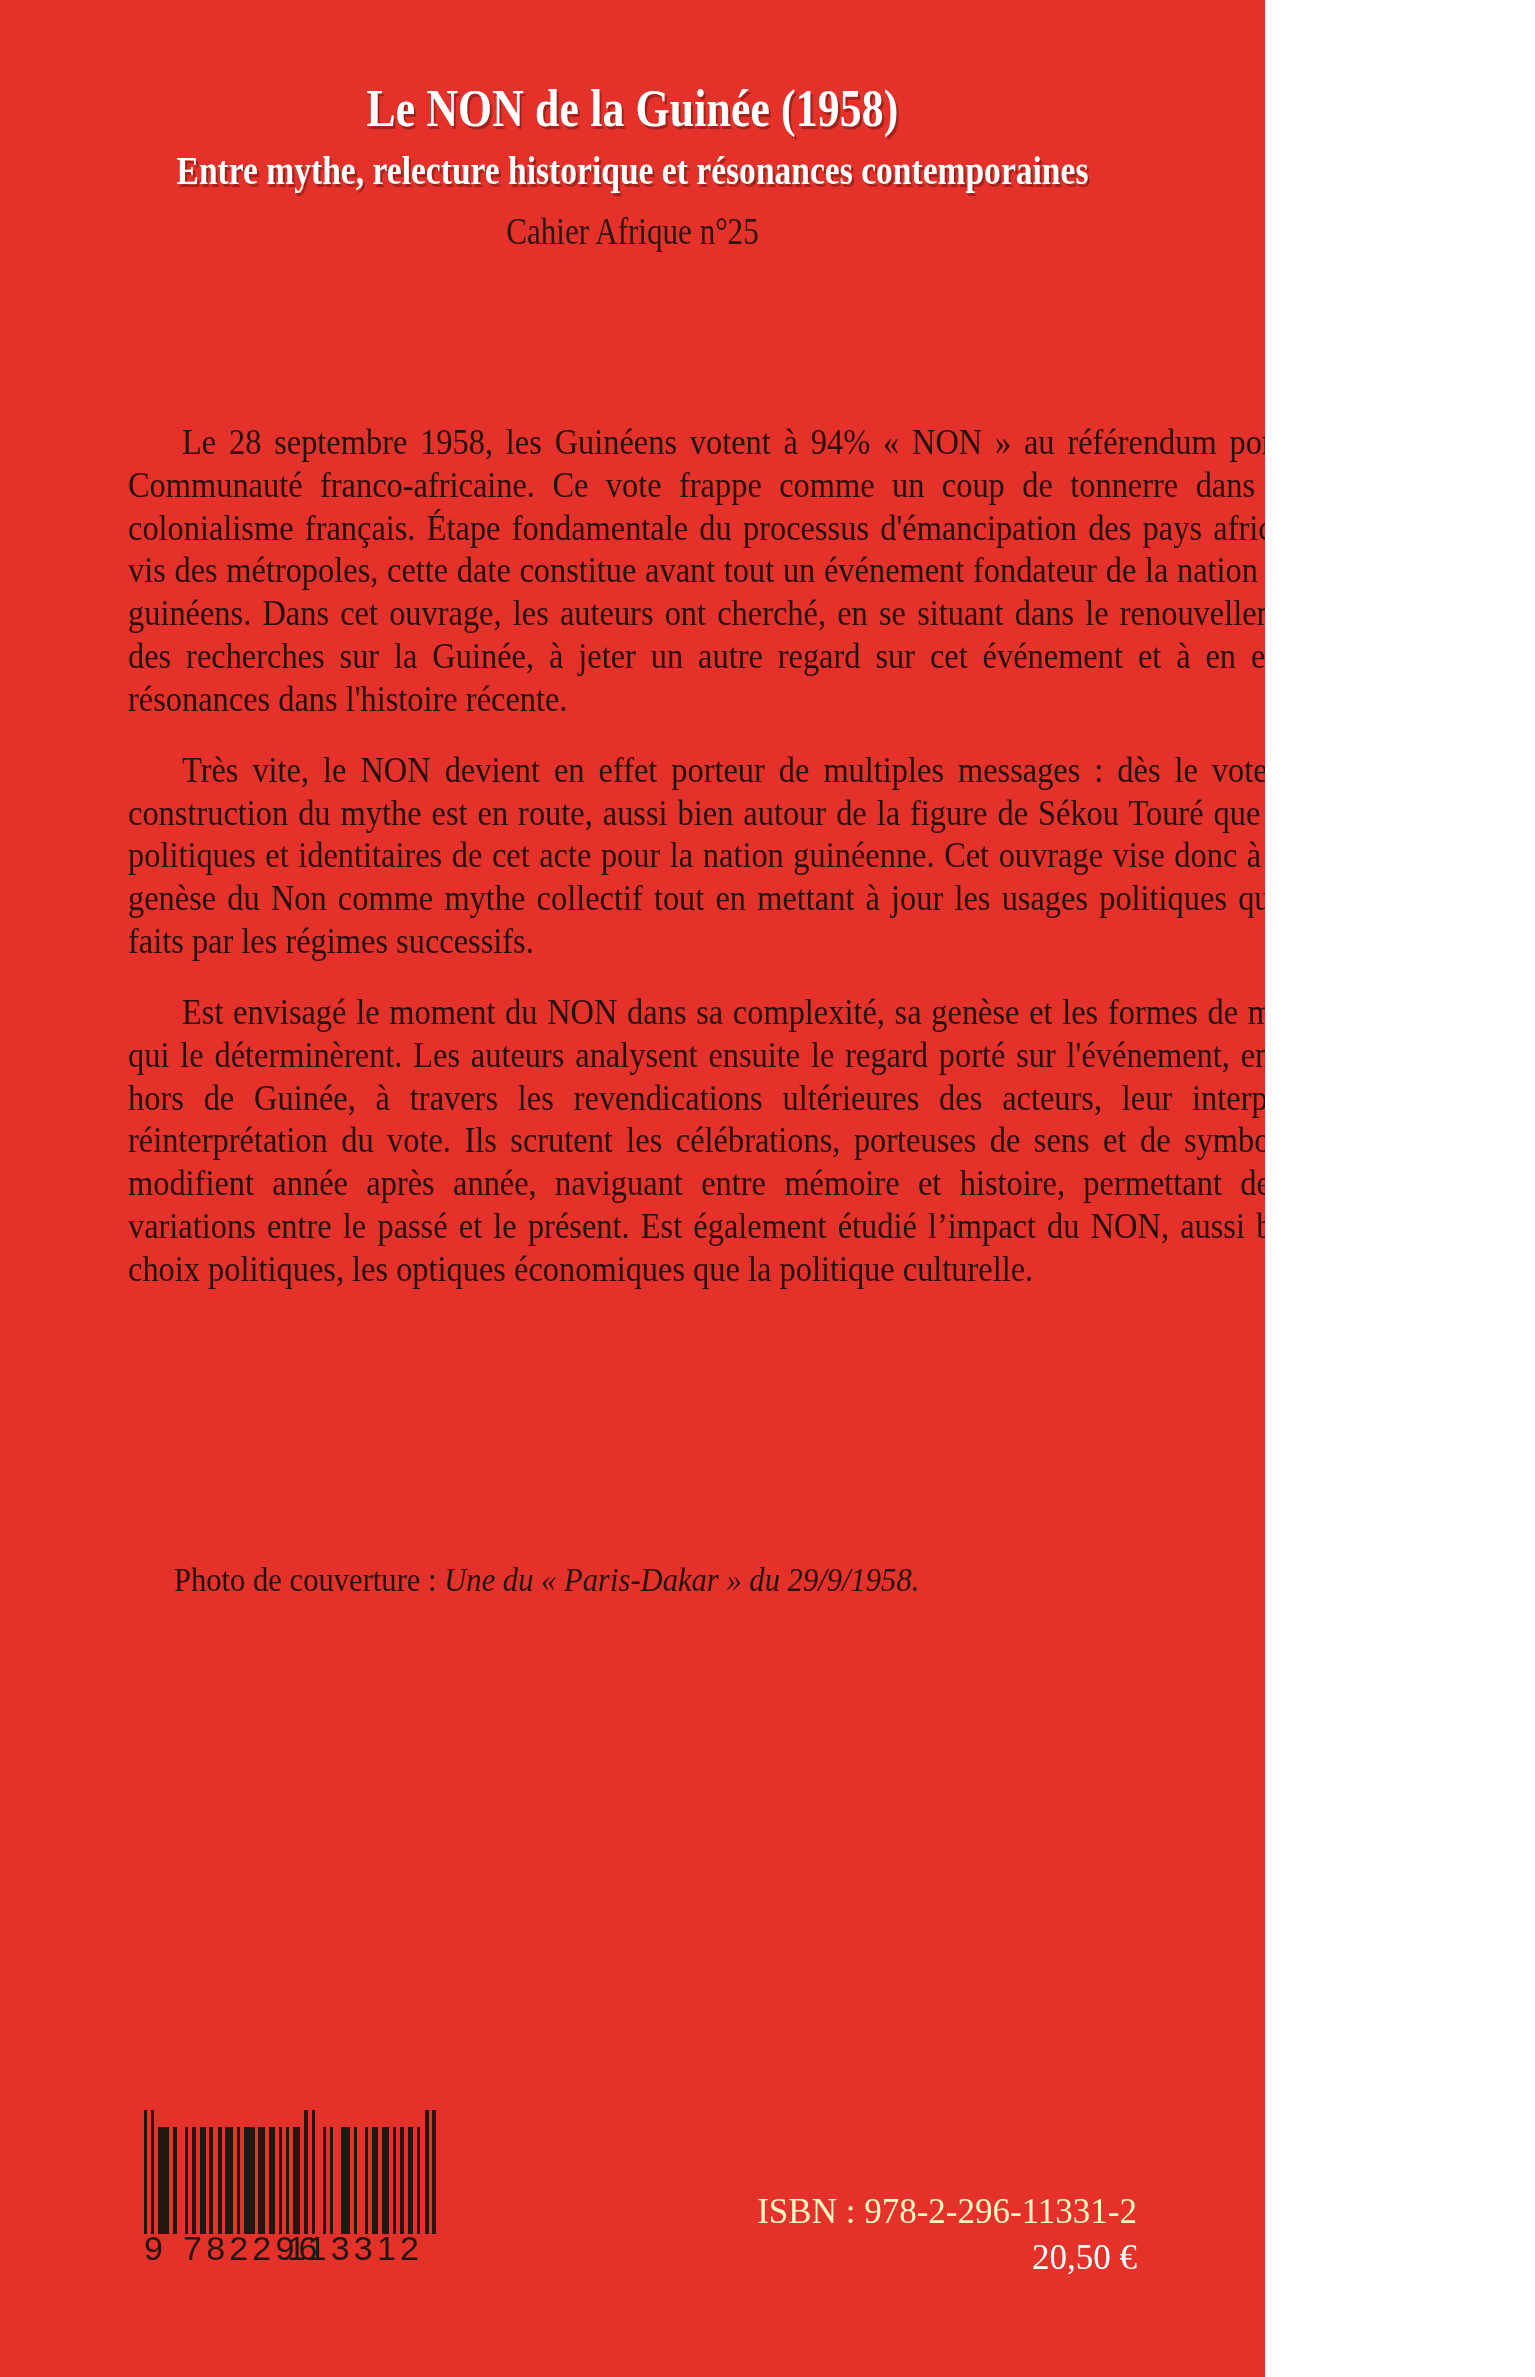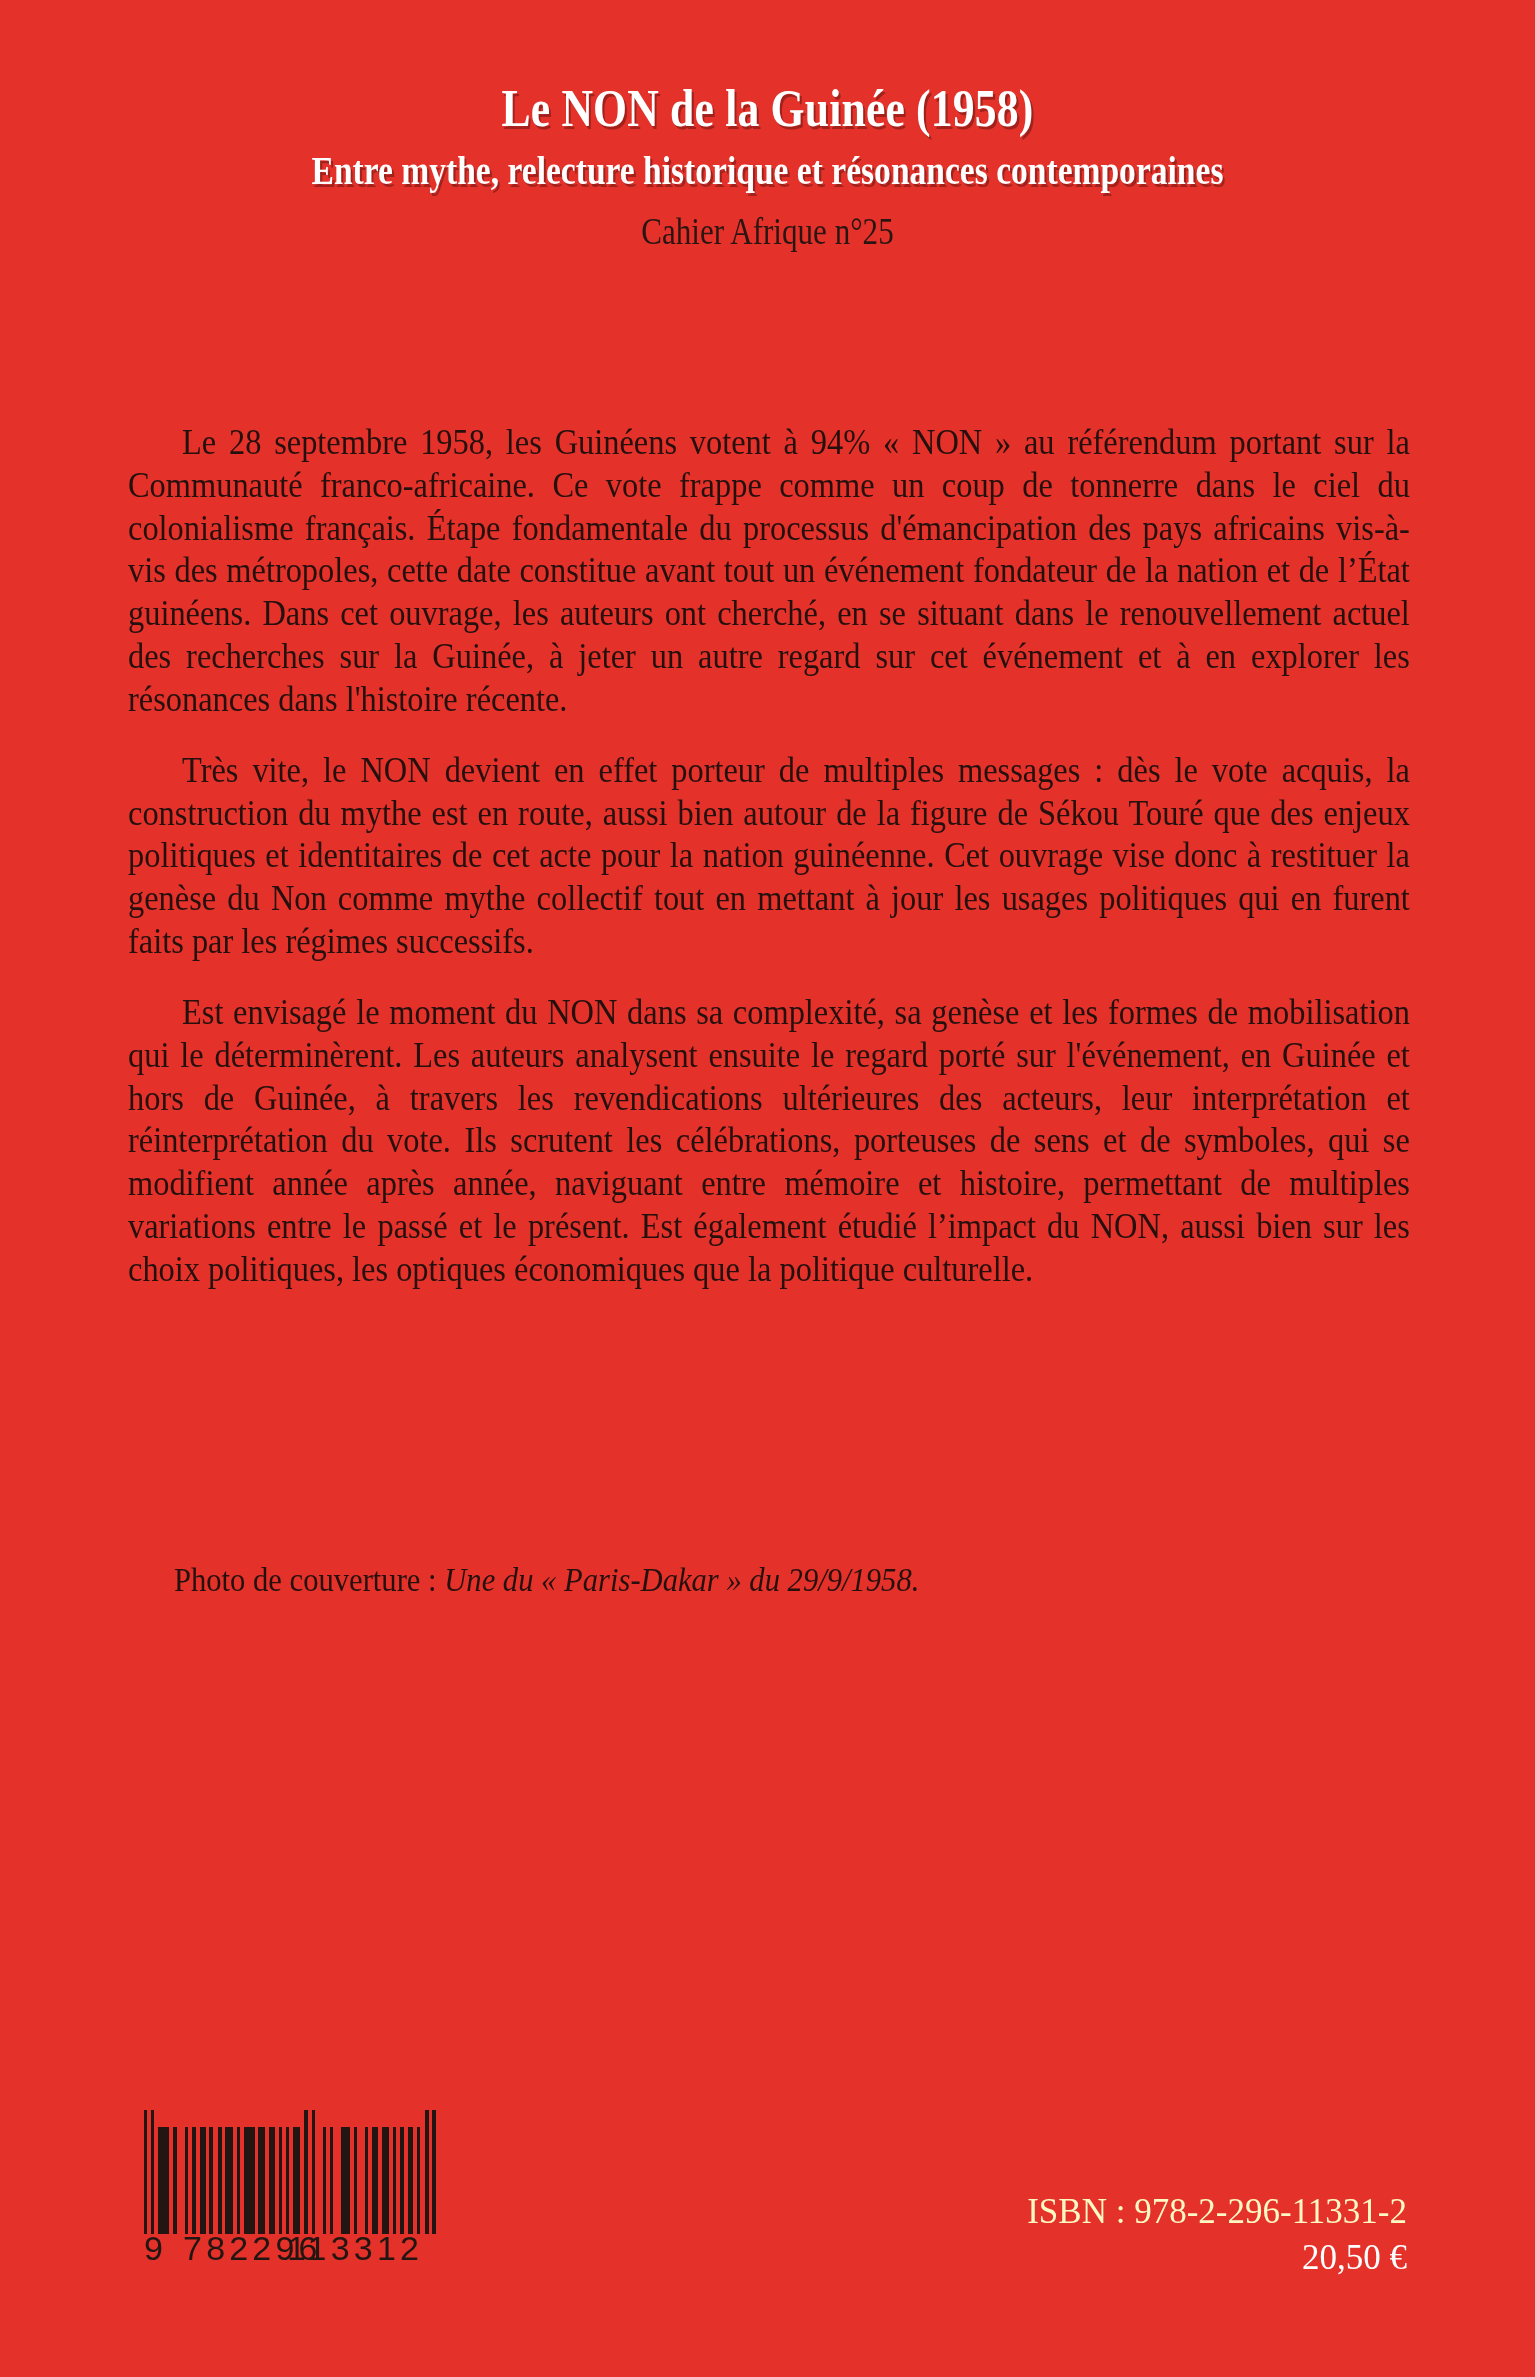--- a/index.html
+++ b/index.html
@@ -4,21 +4,21 @@
 <title>Le NON de la Guinée (1958) — 4e de couverture</title>
 <style>
   html, body {
     margin: 0;
     padding: 0;
     background: #ffffff;
   }
 
   .cover {
     position: relative;
-    width: 1535px;
+    width: 1265px;
     height: 2377px;
     background: #e4322a;
     overflow: hidden;
     font-family: "Liberation Serif", "DejaVu Serif", serif;
     box-sizing: border-box;
   }
 
   
   .title-block {
     position: absolute;

